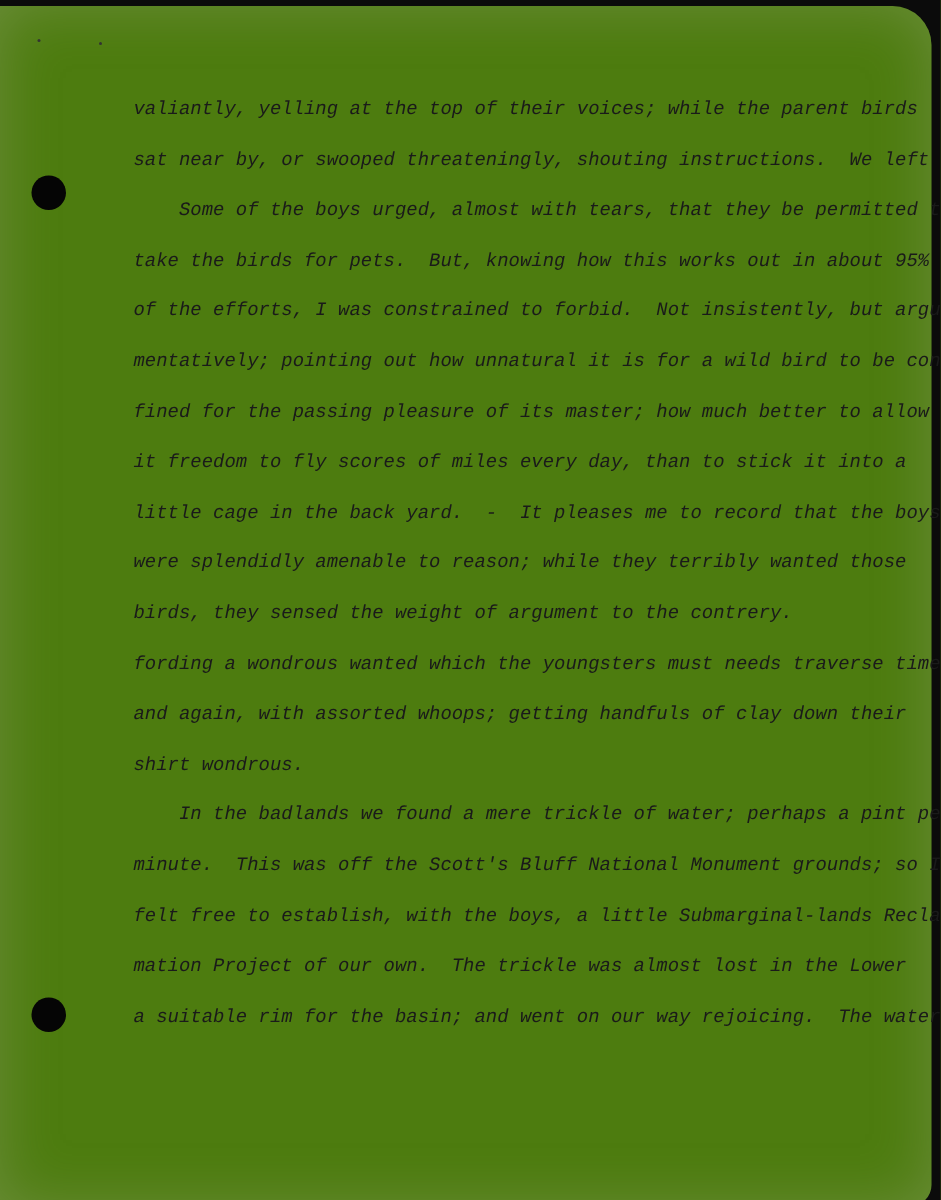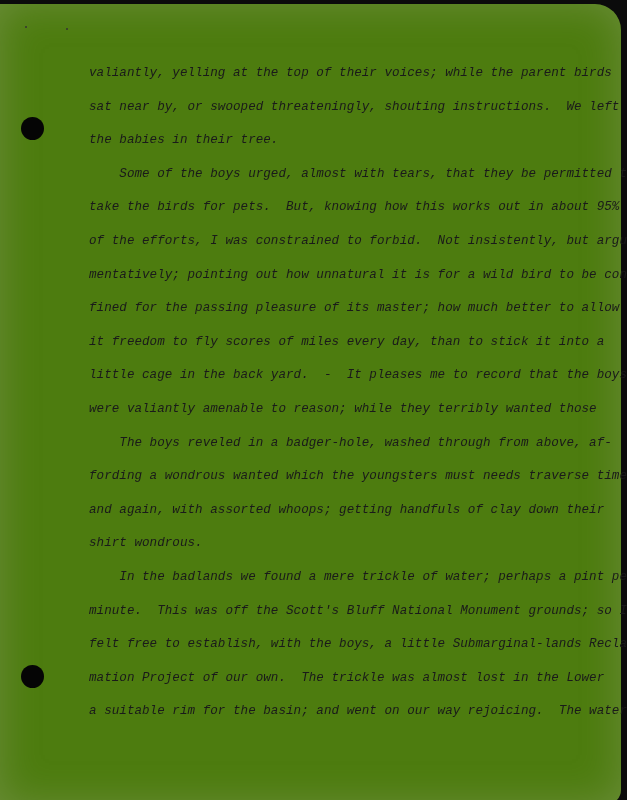--- a/index.html
+++ b/index.html
@@ -61,30 +61,29 @@
 
 <div class="page">
   <div class="speck" style="left:25px; top:22px;"></div>
   <div class="speck" style="left:66px; top:24px;"></div>
   <div class="hole" style="top:113px;"></div>
   <div class="hole" style="top:661px;"></div>
 
   <div class="text-body">
     <div class="line">valiantly, yelling at the top of their voices; while the parent birds</div>
     <div class="line">sat near by, or swooped threateningly, shouting instructions.  We left</div>
-    <div class="line">the babies in their tree.</div>
     <div class="line">    Some of the boys urged, almost with tears, that they be permitted to</div>
     <div class="line">take the birds for pets.  But, knowing how this works out in about 95%</div>
     <div class="line">of the efforts, I was constrained to forbid.  Not insistently, but argu-</div>
     <div class="line">mentatively; pointing out how unnatural it is for a wild bird to be con-</div>
     <div class="line">fined for the passing pleasure of its master; how much better to allow</div>
     <div class="line">it freedom to fly scores of miles every day, than to stick it into a</div>
     <div class="line">little cage in the back yard.  -  It pleases me to record that the boys</div>
-    <div class="line">were valiantly amenable to reason; while they terribly wanted those</div>
-    <div class="line">    The boys reveled in a badger-hole, washed through from above, af-</div>
+    <div class="line">were splendidly amenable to reason; while they terribly wanted those</div>
+    <div class="line">birds, they sensed the weight of argument to the contrery.</div>
     <div class="line">fording a wondrous wanted which the youngsters must needs traverse time</div>
     <div class="line">and again, with assorted whoops; getting handfuls of clay down their</div>
     <div class="line">shirt wondrous.</div>
     <div class="line">    In the badlands we found a mere trickle of water; perhaps a pint per</div>
     <div class="line">minute.  This was off the Scott's Bluff National Monument grounds; so I</div>
     <div class="line">felt free to establish, with the boys, a little Submarginal-lands Recla-</div>
     <div class="line">mation Project of our own.  The trickle was almost lost in the Lower</div>
     <div class="line">a suitable rim for the basin; and went on our way rejoicing.  The water</div>
 
   </div>

